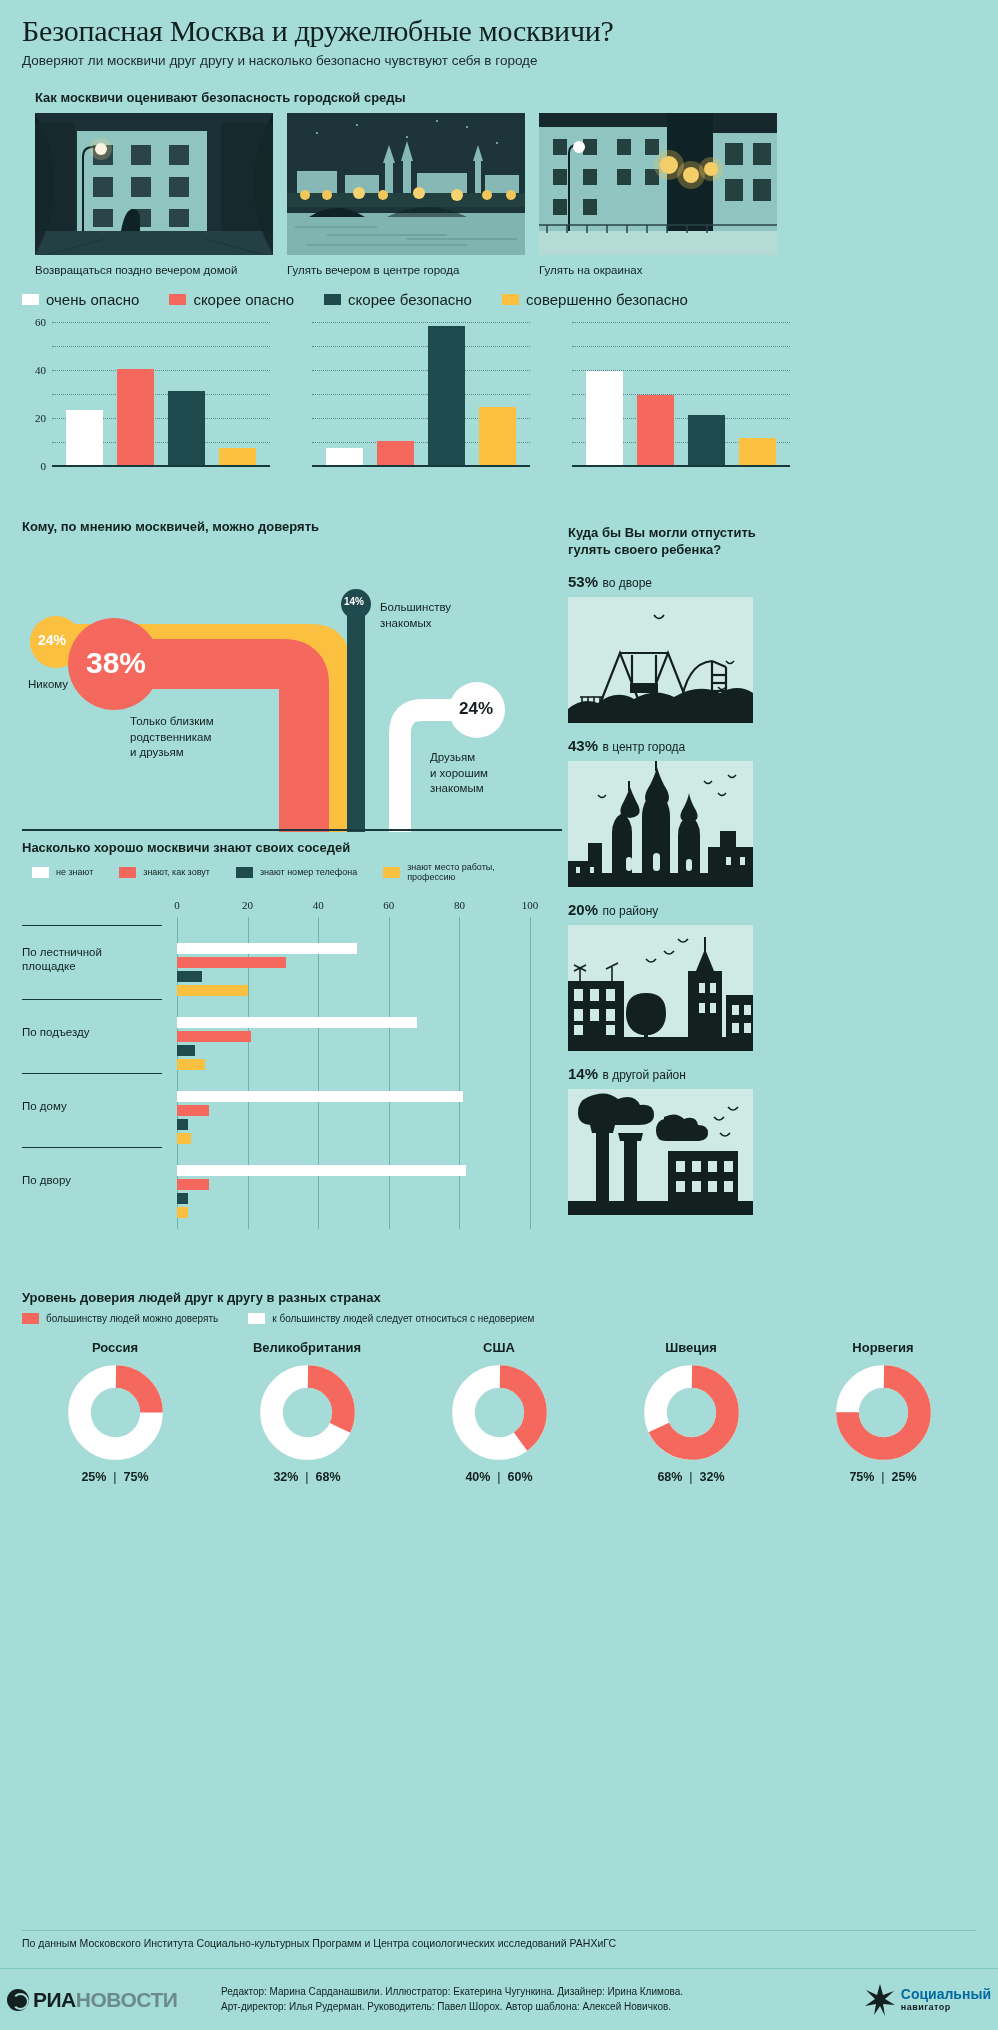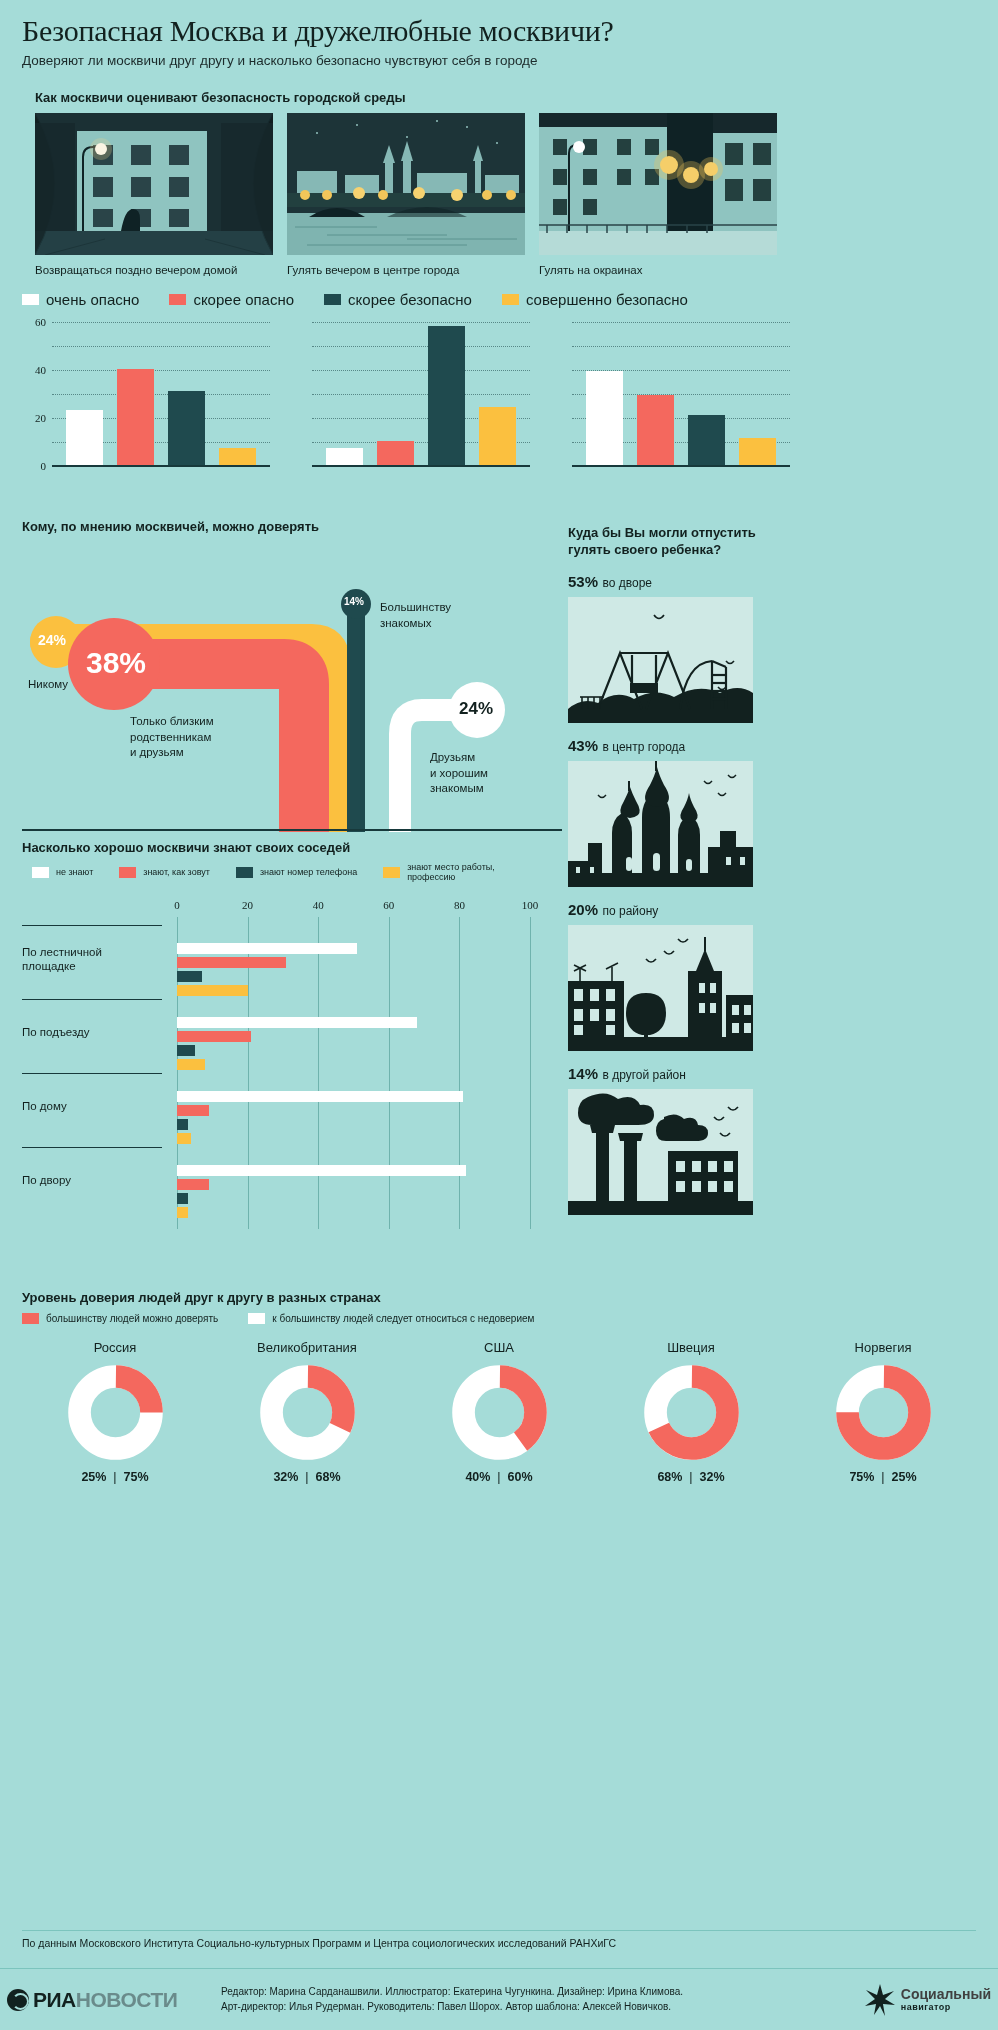--- a/index.html
+++ b/index.html
@@ -96,21 +96,21 @@
   .hbars { position:absolute; left:155px; right:0; top:0; }
   .hbar { height:11px; margin-bottom:3px; }
 
   
   .csec { position:absolute; left:0; top:1290px; width:998px; }
   .clegend { display:flex; padding: 0 22px; margin-top:8px; }
   .clegend .lg-item { margin-right:30px;}
   .clegend .lg-label { font-size:10px; }
   .donuts { display:flex; justify-content:space-between; padding: 16px 40px 0 40px; }
   .donut-cell { width:150px; text-align:center; }
-  .cname { font-size:13px; font-weight:normal; margin-bottom:10px; color:#12211f; }
+  .cname { font-size:13px; font-weight:bold; margin-bottom:10px; color:#12211f; }
   .donut { width:95px; height:95px; margin:0 auto; position:relative; }
   .cvals { margin-top:10px; font-size:12.5px; font-weight:bold; color:#12211f; }
   .cvals .sep { font-weight:400; color:#12211f; }
 
   
   .srcline {
     position:absolute; left:0; top:1930px; width:998px;
     padding: 0 22px; font-size:10.5px; color:#12211f;
   }
   .srcline .rule { border-top:1px solid #7cc4bd; margin-bottom:6px; }
@@ -122,21 +122,21 @@
   .ria { display:flex; align-items:center; width:200px; }
   .ria-ellipse { width:22px; height:22px; border-radius:50%;
      background:#12211f; margin-right:4px; position:relative; overflow:hidden;}
   .ria-ellipse::after{ content:""; position:absolute; left:5px; top:4px; width:13px;height:13px;
      border-radius:50%; border:2px solid #a5dcd8; border-left-color:transparent;}
   .ria-t1 { font-size:21px; font-weight:bold; color:#12211f; letter-spacing:-0.5px;}
   .ria-t2 { font-size:21px; font-weight:bold; color:#6a8b8b; letter-spacing:-0.5px;}
   .credits { flex:1; font-size:10px; line-height:1.45; color:#12211f; padding-left:14px;}
   .navlogo { display:flex; align-items:center; }
   .navstar { width:30px; height:32px; margin-right:6px; }
-  .nav-t1 { font-size:14px; font-weight:bold; color:#404040; line-height:1.05;}
+  .nav-t1 { font-size:14px; font-weight:bold; color:#0369a1; line-height:1.05;}
   .nav-t2 { font-size:9px; font-weight:bold; color:#12211f; letter-spacing:.5px;}
 </style>
 </head>
 <body>
 
 <div class="page">
 
   <div class="hdr">
     <h1>Безопасная Москва и дружелюбные москвичи?</h1>
     <div class="sub">Доверяют ли москвичи друг другу и насколько безопасно чувствуют себя в городе</div>

